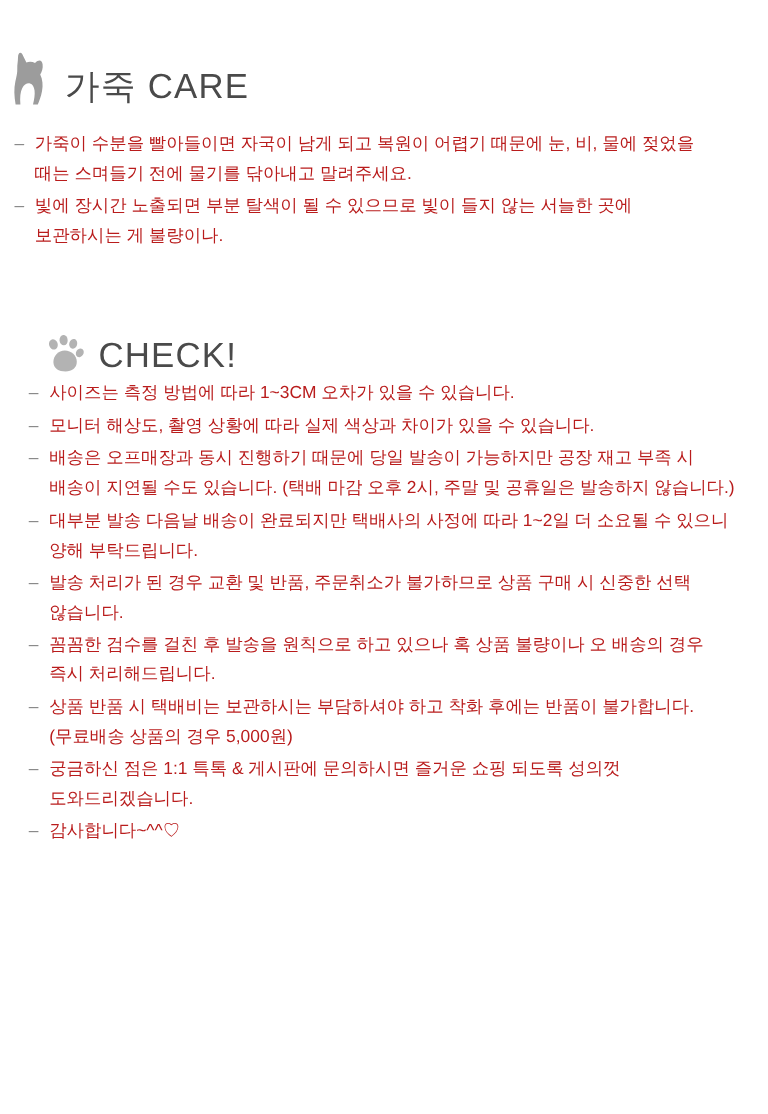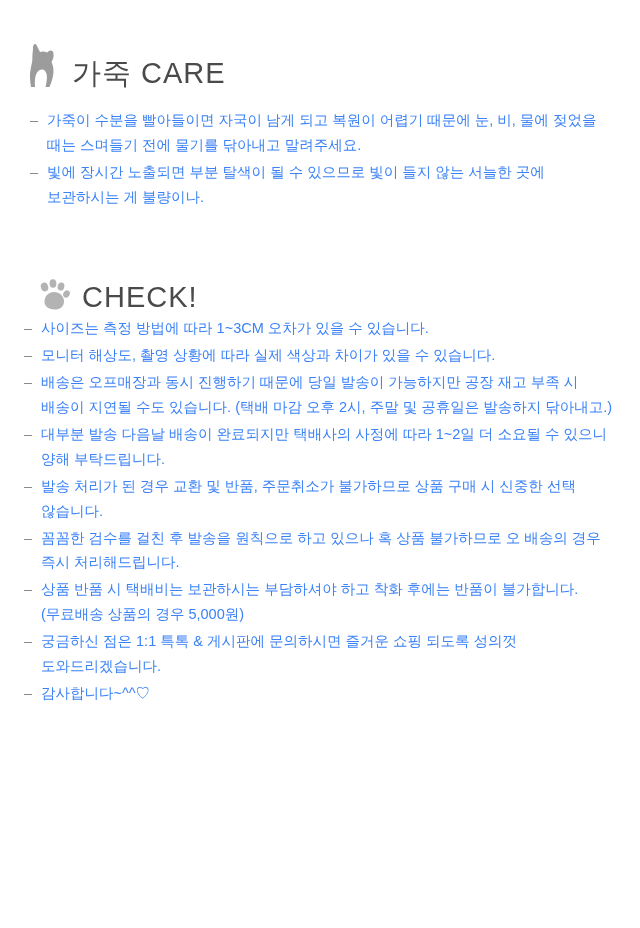--- a/index.html
+++ b/index.html
@@ -53,35 +53,35 @@
   .note-list {
     list-style: none;
     margin: 0;
     padding: 0;
   }
   .note-list li {
     position: relative;
     padding-left: 17px;
     font-size: 14.5px;
     line-height: 1.72;
-    color: #3b82f6;
+    color: #b91c1c;
     margin-bottom: 2px;
     word-break: keep-all;
   }
   .note-list li::before {
     content: "–";
     position: absolute;
     left: 0;
     top: 0;
     color: #8a8a8a;
   }
 
   .block-care {
     position: absolute;
-    left: 24px;
+    left: 6px;
     top: 42px;
     width: 592px;
   }
   .block-care .note-list {
     margin-top: 20px;
     padding-left: 6px;
   }
 
   .block-check {
     position: absolute;
@@ -139,23 +139,23 @@
           <ellipse cx="30.5" cy="16" rx="3.1" ry="3.8" fill="#b3b3b3" transform="rotate(32 30.5 16)"></ellipse>
           <path d="M18 14 C23.5 14, 28 18.2, 28 23.4 C28 28.6, 23.8 31.5, 18.6 31.5
                    C13 31.5, 8.5 29, 8.5 23.6 C8.5 18.4, 12.5 14, 18 14 Z" fill="#b3b3b3"></path>
         </svg>
       </span>
       <span class="title">CHECK!</span>
     </div>
     <ul class="note-list">
       <li>사이즈는 측정 방법에 따라 1~3CM  오차가 있을 수 있습니다.</li>
       <li>모니터 해상도, 촬영 상황에 따라 실제 색상과 차이가 있을 수 있습니다.</li>
-      <li>배송은 오프매장과 동시 진행하기 때문에 당일 발송이 가능하지만 공장 재고 부족 시 배송이 지연될 수도 있습니다. (택배 마감 오후 2시, 주말 및 공휴일은 발송하지 닦아내고.)</li>
+      <li>배송은 오프매장과 동시 진행하기 때문에 당일 발송이 가능하지만 공장 재고 부족 시 배송이 지연될 수도 있습니다. (택배 마감 오후 2시, 주말 및 공휴일은 발송하지 않습니다.)</li>
       <li>대부분 발송 다음날 배송이 완료되지만 택배사의 사정에 따라 1~2일 더 소요될 수 있으니 양해 부탁드립니다.</li>
       <li>발송 처리가 된 경우 교환 및 반품, 주문취소가 불가하므로 상품 구매 시 신중한 선택 않습니다.</li>
-      <li>꼼꼼한 검수를 걸친 후 발송을 원칙으로 하고 있으나 혹 상품 불가하므로 오 배송의 경우 즉시 처리해드립니다.</li>
+      <li>꼼꼼한 검수를 걸친 후 발송을 원칙으로 하고 있으나 혹 상품 불량이나 오 배송의 경우 즉시 처리해드립니다.</li>
       <li>상품 반품 시 택배비는 보관하시는 부담하셔야 하고 착화 후에는 반품이 불가합니다. (무료배송 상품의 경우 5,000원)</li>
       <li>궁금하신 점은  1:1 특톡 &amp; 게시판에 문의하시면 즐거운 쇼핑 되도록 성의껏 도와드리겠습니다.</li>
       <li>감사합니다~^^♡</li>
     </ul>
   </div>
 
 </div>
 
 </body></html>

